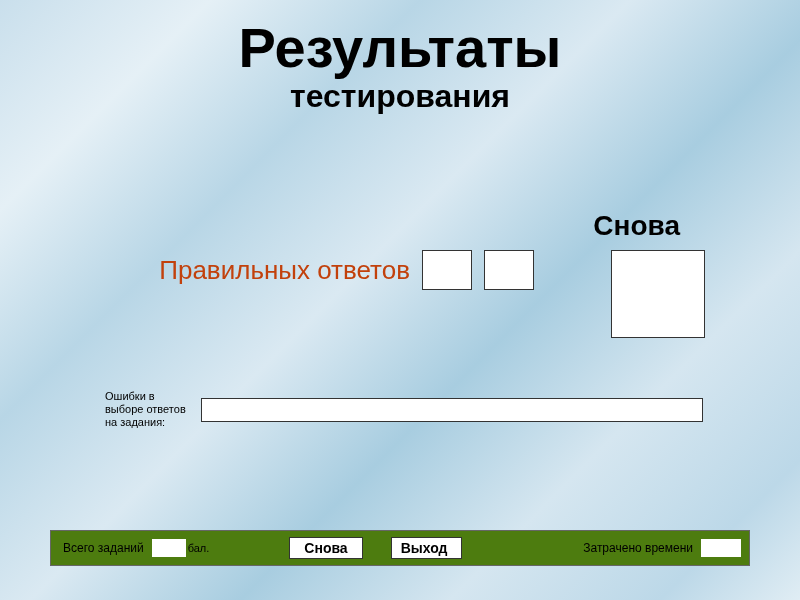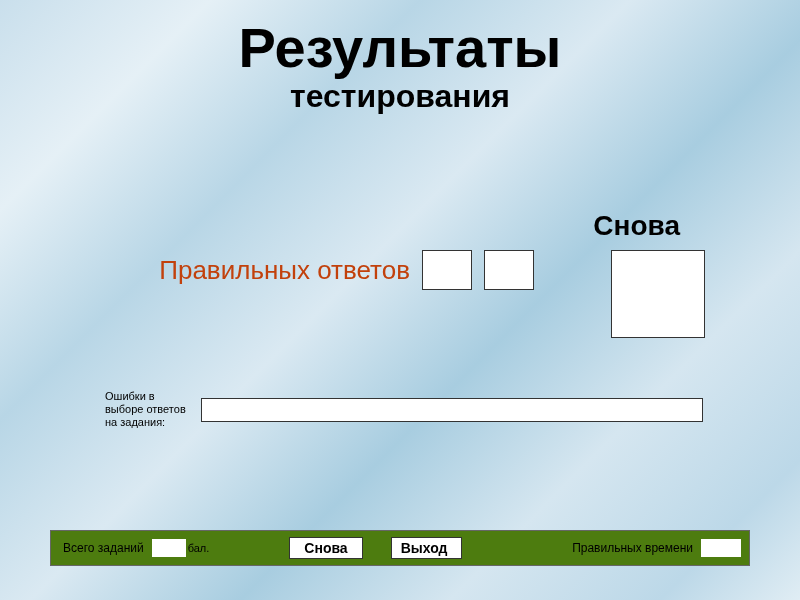--- a/index.html
+++ b/index.html
@@ -181,15 +181,15 @@
   <div class="errors-label">Ошибки в выборе ответов на задания:</div>
   <div class="errors-box"></div>
 </div>
 
 <div class="footer">
   <span class="footer-total-label">Всего заданий</span>
   <span class="footer-total-box"></span>
   <span class="footer-bal">бал.</span>
   <span class="btn btn-again">Снова</span>
   <span class="btn btn-exit">Выход</span>
-  <span class="footer-time-label">Правильных времени</span>
+  <span class="footer-time-label">Затрачено времени</span>
   <span class="footer-time-box"></span>
 </div>
 
 </body></html>

